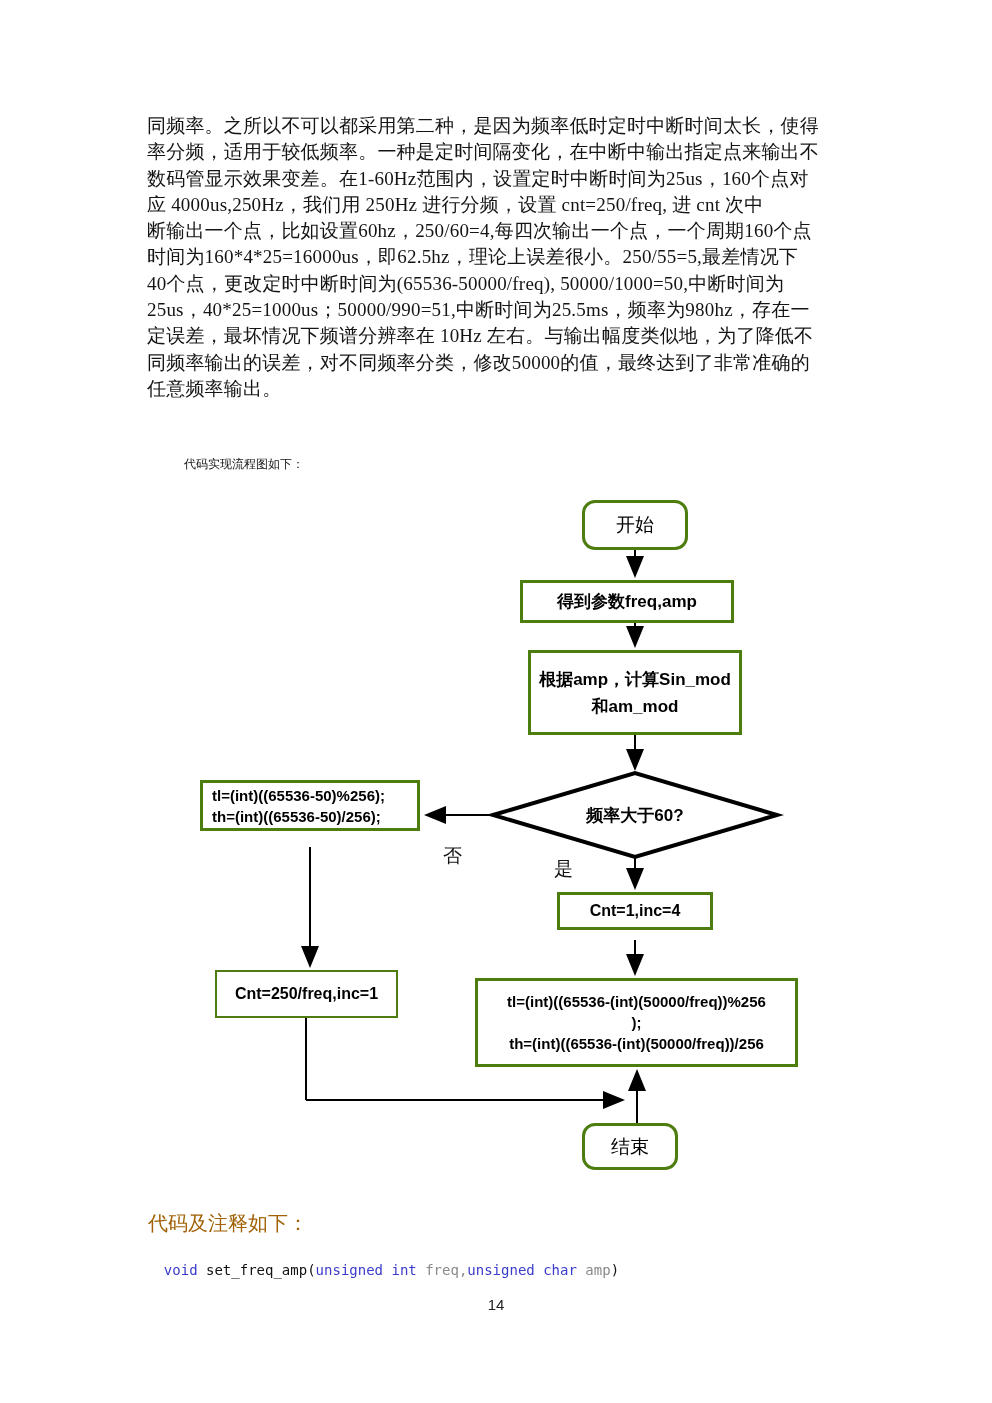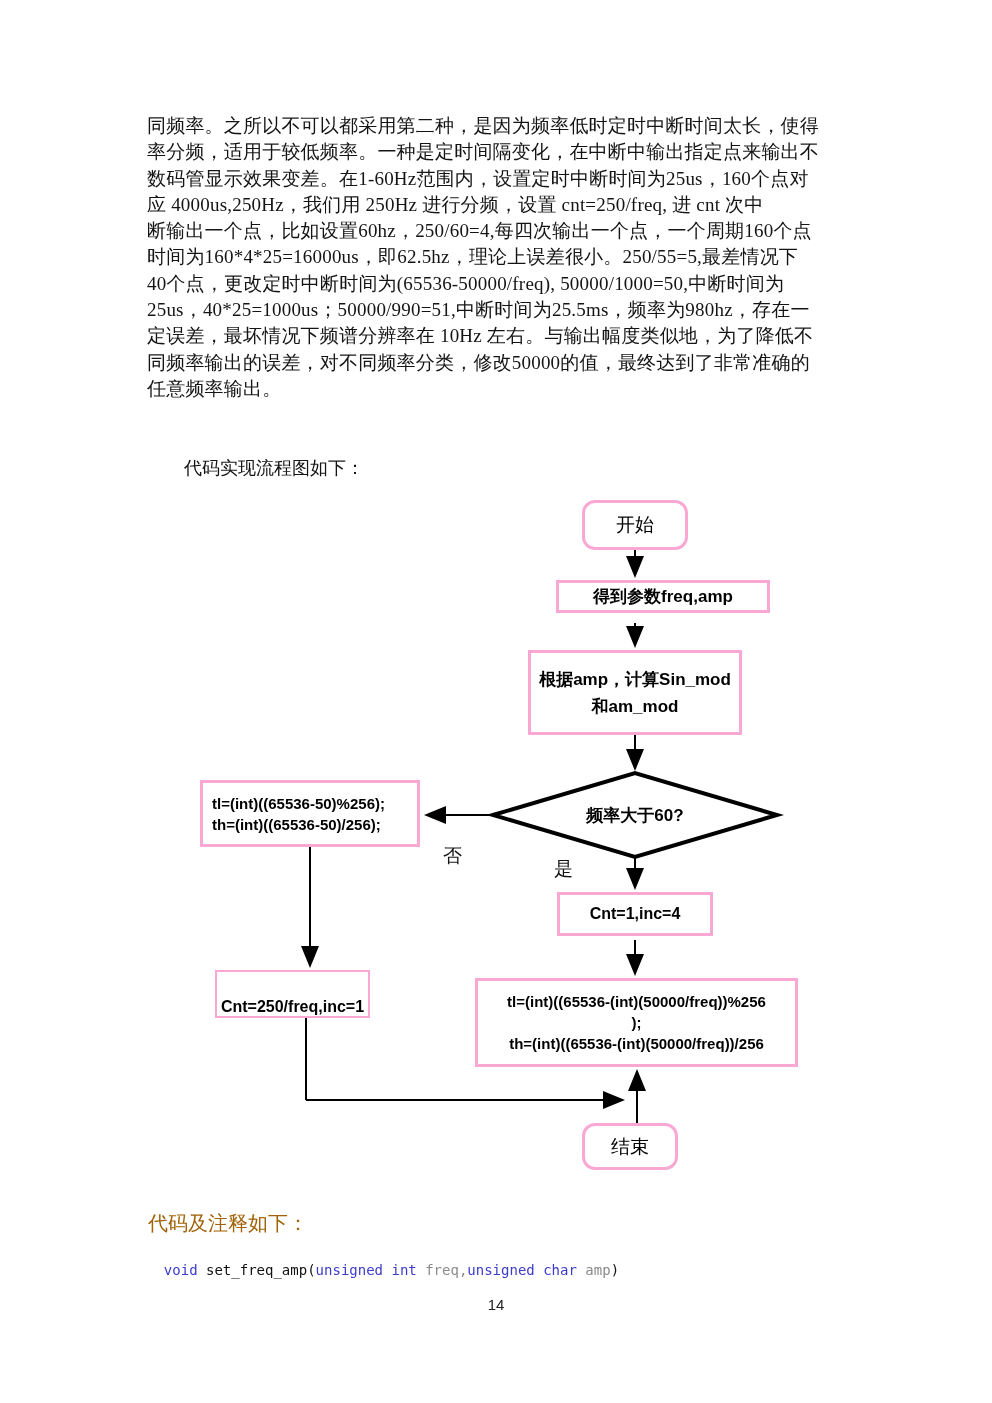--- a/index.html
+++ b/index.html
@@ -14,49 +14,49 @@
   
   .para{
     position:absolute;left:147px;top:113px;width:706px;
     font-size:19px;line-height:26.3px;color:#141414;
     letter-spacing:0.2px;
   }
   .para div{white-space:nowrap;}
   
   .caption{
     position:absolute;left:184px;top:456px;
-    font-size:18px;color:#141414;
+    font-size:12px;color:#141414;
   }
   .code-heading{
     position:absolute;left:148px;top:1210px;
     font-size:20px;color:#a16207;
   }
   
   svg.flow{
     position:absolute;left:0;top:0;width:992px;height:1403px;
     pointer-events:none;
   }
   
   .node{
-    position:absolute;background:#fff;border:3px solid #f9a8d4;
+    position:absolute;background:#fff;border:3px solid #4d7c0f;
     box-sizing:border-box;
     display:flex;flex-direction:column;align-items:center;justify-content:center;
     font-family:"Liberation Sans", sans-serif;
     color:#000;
   }
   .terminal{border-radius:13px;font-size:19px;font-weight:400;}
   .proc{font-size:17px;font-weight:600;}
   .codebox{font-size:15px;font-weight:700;}
   .codebox div{line-height:21px;}
   .n-start{left:582px;top:500px;width:106px;height:50px;}
-  .n-get{left:556px;top:580px;width:214px;height:33px;}
+  .n-get{left:520px;top:580px;width:214px;height:43px;}
   .n-calc{left:528px;top:650px;width:214px;height:85px;line-height:27px;}
-  .n-low{left:200px;top:780px;width:220px;height:67px;align-items:flex-start;padding-left:9px;}
-  .n-cnt1{left:557px;top:892px;width:156px;height:44px;font-size:16px;font-weight:700;}
-  .n-cnt250{left:215px;top:970px;width:155px;height:48px;font-size:16px;font-weight:700;border-width:2.5px;justify-content:flex-end;}
+  .n-low{left:200px;top:780px;width:220px;height:51px;align-items:flex-start;padding-left:9px;}
+  .n-cnt1{left:557px;top:892px;width:156px;height:38px;font-size:16px;font-weight:700;}
+  .n-cnt250{left:215px;top:970px;width:183px;height:48px;font-size:16px;font-weight:700;border-width:2.5px;}
   .n-high{left:475px;top:978px;width:323px;height:89px;}
   .n-end{left:582px;top:1123px;width:96px;height:47px;}
   .diamond-label{
     position:absolute;left:493px;top:773px;width:284px;height:84px;
     display:flex;align-items:center;justify-content:center;
     font-family:"Liberation Sans", sans-serif;font-size:17px;font-weight:600;color:#000;
   }
   .branch-label{
     position:absolute;font-size:19px;color:#141414;
     font-family:"Liberation Serif", serif;

